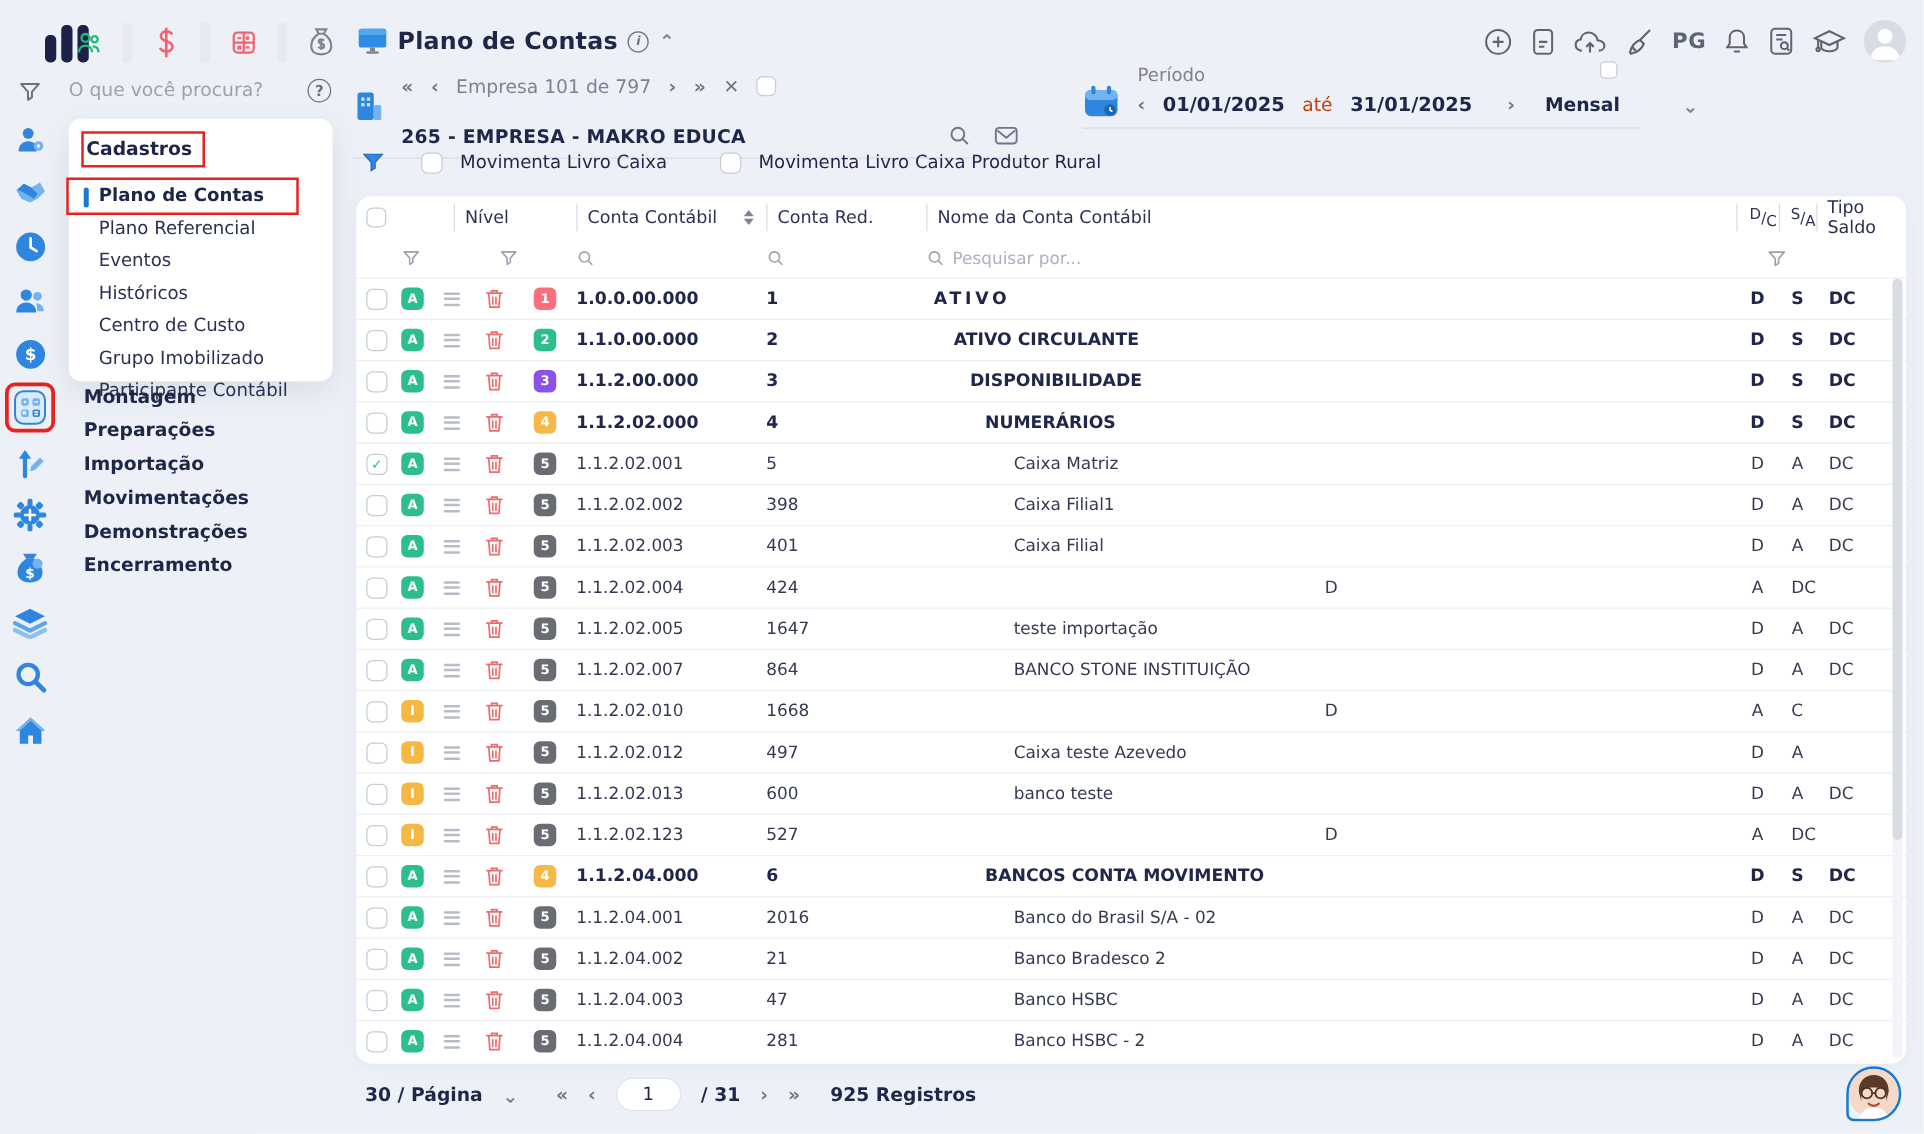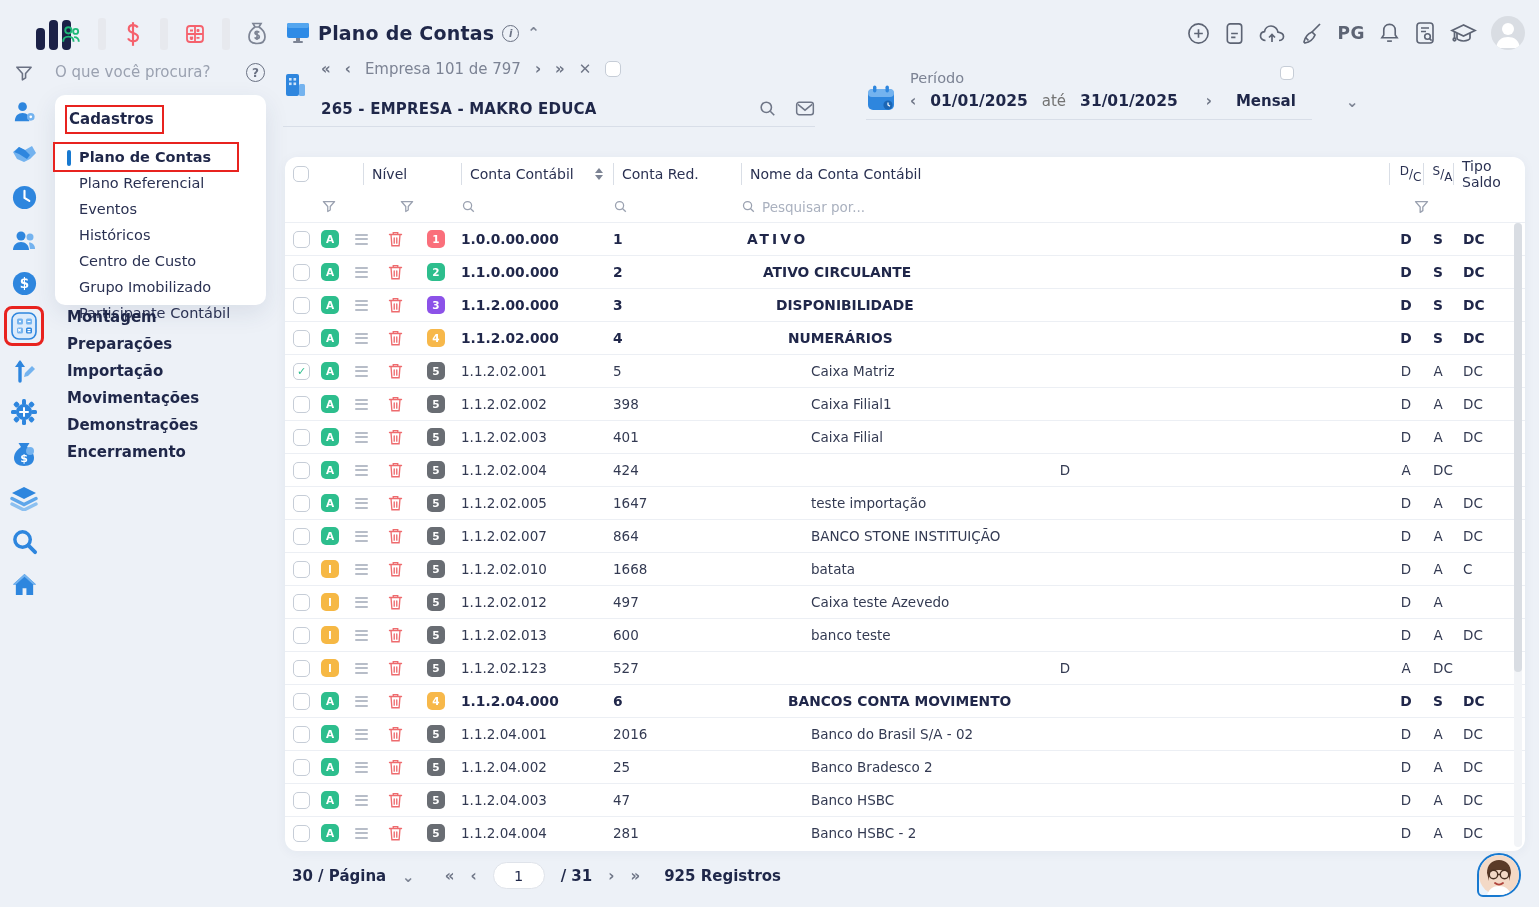--- a/index.html
+++ b/index.html
@@ -52,25 +52,25 @@
   .company { left:283px; top:60px; width:532px; }
   .company .row1 { display:flex; align-items:center; gap:14px; padding-left:38px; color:#6f7687; font-size:15px; }
   .company .pos { color:#7c8394; font-size:15px; }
   .company .row2 { display:flex; align-items:center; padding-left:38px; margin-top:21px; }
   .company .cname { font-size:15px; font-weight:700; color:#1f2749; letter-spacing:.2px; flex:1; }
   .company .underline { margin-top:8px; border-bottom:1px solid #d8dee8; }
   .bld { position:absolute; left:0; top:12px; }
   .navg { color:#6f7687; font-weight:600; cursor:pointer; }
   .ckbox { width:16px; height:16px; border:1.6px solid #c6cdd7; border-radius:5px; background:#fff; display:inline-block; }
 
-  .period { left:866px; top:70px; width:446px; }
+  .period { left:866px; top:53px; width:446px; }
   .period .plabel { padding-left:44px; color:#7c8394; font-size:14.5px; }
   .period .row { display:flex; align-items:center; gap:14px; padding-left:44px; margin-top:6px; font-size:15px; }
   .period .date { font-weight:700; color:#1f2749; font-size:15.5px; }
-  .period .ate { color:#737373; }
+  .period .ate { color:#c2410c; }
   .period .mode { font-weight:700; color:#1f2749; margin-left:10px; }
   .period .underline { margin-top:9px; border-bottom:1px solid #d8dee8; }
   .cal { position:absolute; left:0; top:14px; }
   .period-ck { position:absolute; right:18px; top:-4px; width:14px; height:14px; border:1.5px solid #c6cdd7; border-radius:4px; background:#fff; }
 
   
   .filters { left:288px; top:120px; display:flex; align-items:center; gap:14px; }
   .filters .flabel { font-size:14.5px; color:#1f2749; font-weight:500; margin-right:28px; }
   .fck { width:17px; height:17px; border:1.6px solid #c6cdd7; border-radius:5px; background:#fff; }
 
@@ -417,20 +417,31 @@
       <span class="date">01/01/2025</span>
       <span class="ate">até</span>
       <span class="date">31/01/2025</span>
       <span class="navg" style="margin-left:14px">›</span>
       <span class="mode">Mensal</span>
       <span class="chev" style="margin-left:36px;transform:rotate(180deg)">⌃</span>
     </div>
     <div class="underline"></div>
   </div>
 
+  <div class="abs filters">
+    <span style="margin-right:14px">
+      <svg width="21" height="20" viewBox="0 0 24 24">
+          <path d="M3 4h18l-7 8v5.5L10 20v-8L3 4z" fill="#2e86de" stroke="#1b65b4" stroke-width="1"></path>
+        </svg>
+    </span>
+    <span class="fck"></span>
+    <span class="flabel">Movimenta Livro Caixa</span>
+    <span class="fck"></span>
+    <span class="flabel">Movimenta Livro Caixa Produtor Rural</span>
+  </div>
 
   <div class="abs tcard">
 
     <div class="grid thead1">
       <div class="hc" style="grid-column:1/6; padding-left:8px">
         <span class="ckbox" style="margin-right:54px"></span>
         <span class="hc sepl" style="height:22px">Nível</span>
       </div>
       <div class="hc sepl" style="height:22px">
         <span>Conta Contábil</span>
@@ -841,21 +852,20 @@
                 <path d="M3 6h16M8 6V3.5h6V6M5 6l1.2 15h9.6L17 6"></path>
                 <path d="M9.3 10.5v7M12.7 10.5v7"></path>
               </svg>
             </span>
           </div>
           <div class="c" style="padding-left:12px">
             <span class="badge lv-5">5</span>
           </div>
           <div class="c">1.1.2.02.010</div>
           <div class="c">1668</div>
-          <div class="c" style="padding-left:70px">batata</div>
           <div class="c cdc">D</div>
           <div class="c cdc">A</div>
           <div class="c" style="padding-left:10px">C</div>
           <div class="c"></div>
         </div>
         <div class="grid trow">
           <div class="c">
             <span class="rowck"></span>
           </div>
           <div class="c">
@@ -1037,21 +1047,21 @@
               <svg width="17" height="18" viewBox="0 0 22 24" fill="none" stroke="#ee6b6e" stroke-width="1.8" stroke-linecap="round">
                 <path d="M3 6h16M8 6V3.5h6V6M5 6l1.2 15h9.6L17 6"></path>
                 <path d="M9.3 10.5v7M12.7 10.5v7"></path>
               </svg>
             </span>
           </div>
           <div class="c" style="padding-left:12px">
             <span class="badge lv-5">5</span>
           </div>
           <div class="c">1.1.2.04.002</div>
-          <div class="c">25</div>
+          <div class="c">21</div>
           <div class="c" style="padding-left:70px">Banco Bradesco 2</div>
           <div class="c cdc">D</div>
           <div class="c cdc">A</div>
           <div class="c" style="padding-left:10px">DC</div>
           <div class="c"></div>
         </div>
         <div class="grid trow">
           <div class="c">
             <span class="rowck"></span>
           </div>

